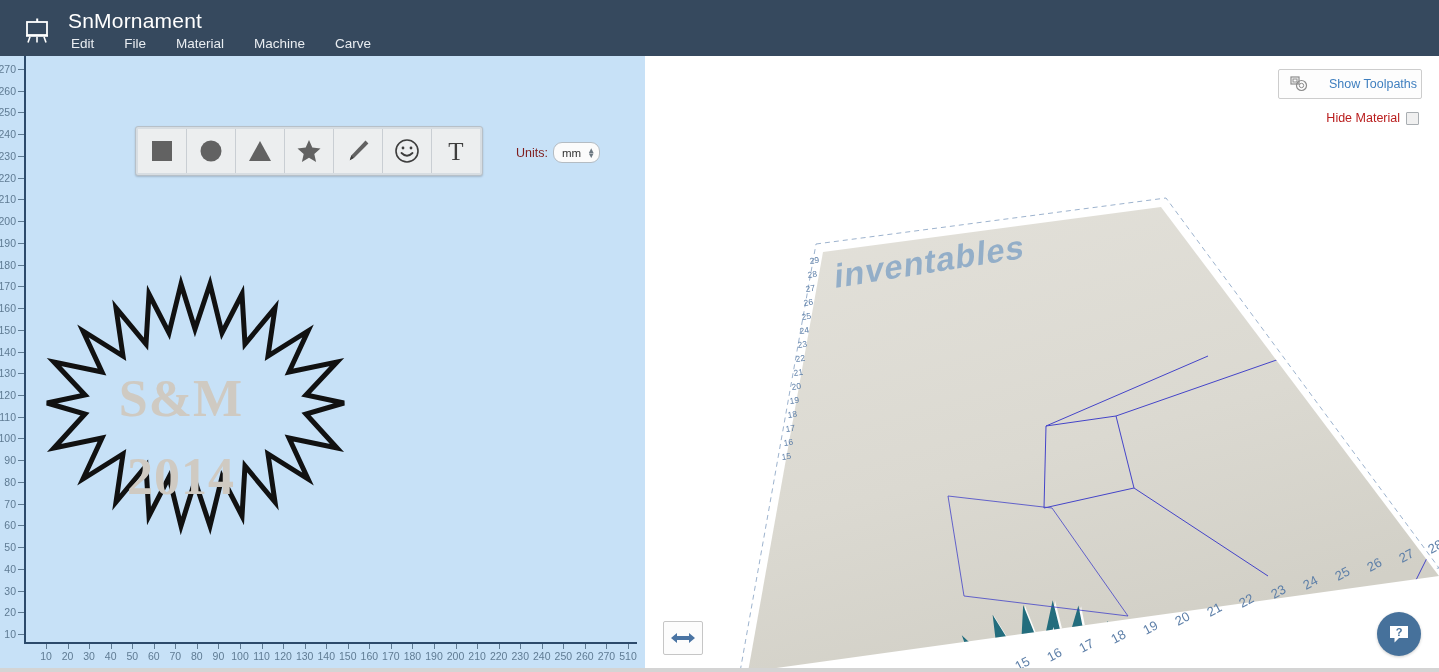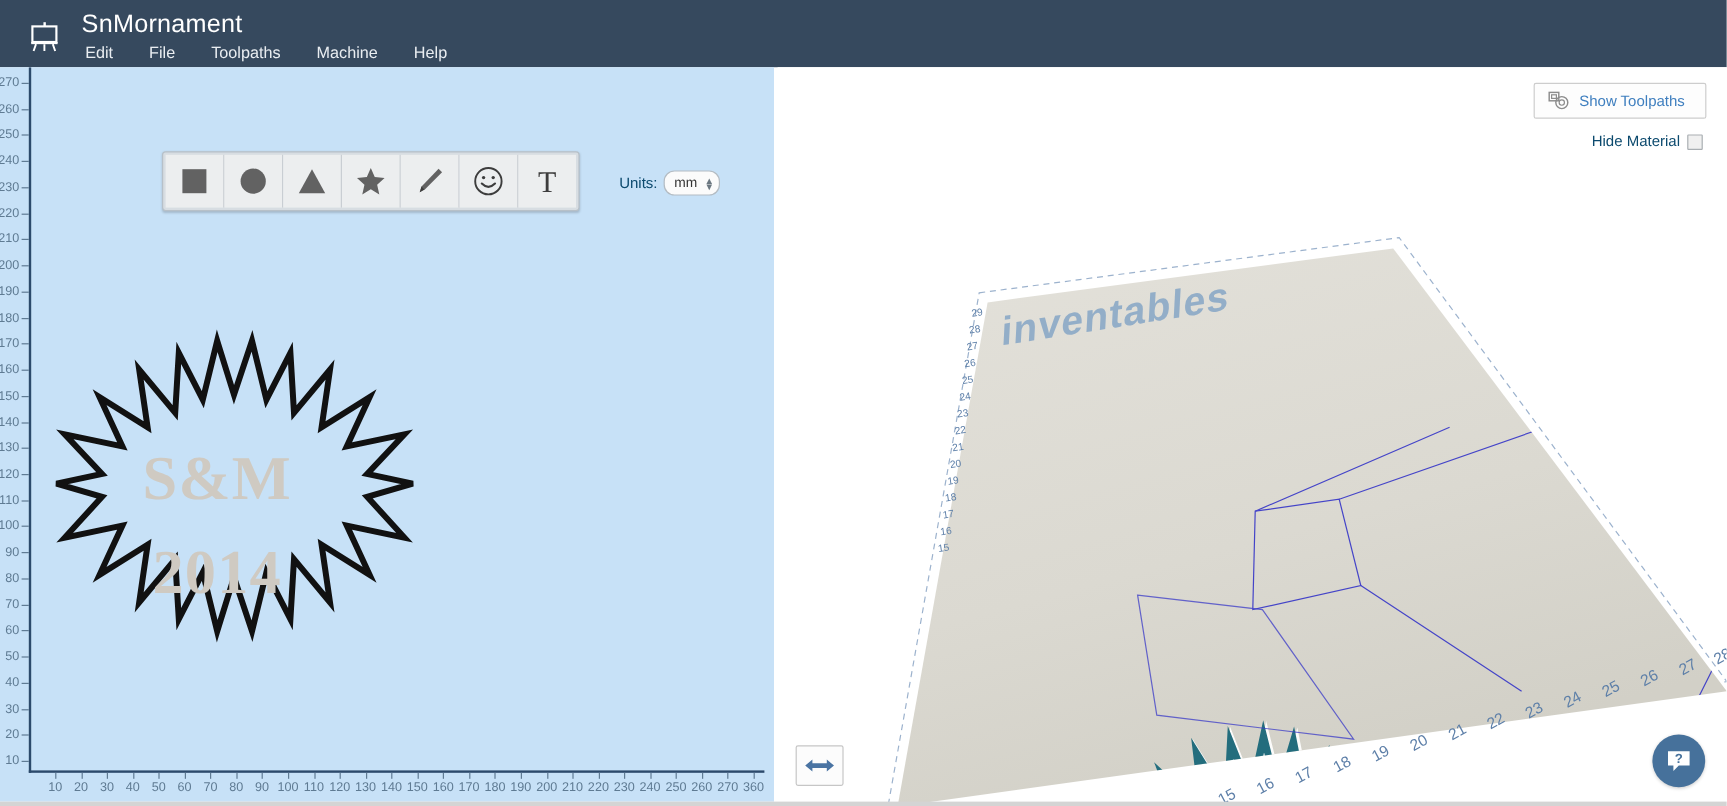--- a/index.html
+++ b/index.html
@@ -96,49 +96,49 @@
     width: 48px; height: 44px; background: #eceeef;
     border-right: 1px solid #c9ced3;
     display: flex; align-items: center; justify-content: center;
     cursor: pointer;
   }
   .tool-btn:last-child { border-right: none; }
   .units-wrap {
     position: absolute; left: 516px; top: 86px;
     display: flex; align-items: center; gap: 5px;
   }
-  .units-label { font-size: 12.5px; color: #0c4a6e; }
+  .units-label { font-size: 12.5px; color: #7f1d1d; }
   .units-select {
     background: #fbfbfb; border: 1px solid #b4bcc3; border-radius: 9px;
     height: 19px; padding: 0 4px 0 8px;
     display: flex; align-items: center; gap: 6px;
     font-size: 11.5px; color: #333; cursor: pointer;
   }
   .stepper { display: flex; flex-direction: column; line-height: 5px; color: #6b7780; font-size: 8px; }
 
   .design-svg { position: absolute; left: 0; top: 0; width: 645px; height: 612px; pointer-events: none; }
 
   
   .preview-pane {
     position: absolute; left: 648px; top: 56px; width: 791px; height: 616px;
     background: #ffffff; overflow: hidden;
   }
   .toolpath-btn {
     position: absolute; right: 17px; top: 13px;
     width: 144px; height: 30px;
     background: #fdfdfd; border: 1px solid #cdcdcd; border-radius: 2px;
-    display: flex; align-items: center; gap: 7px; padding-left: 10px;
+    display: flex; align-items: center; gap: 20px; padding-left: 10px;
     box-sizing: border-box; cursor: pointer;
   }
   .toolpath-label { color: #3f7fbf; font-size: 12.5px; white-space: nowrap; }
   .hide-material-row {
     position: absolute; right: 20px; top: 55px;
     display: flex; align-items: center; gap: 6px;
   }
-  .hide-material-label { font-size: 12.5px; color: #0c4a6e; }
+  .hide-material-label { font-size: 12.5px; color: #b91c1c; }
   .checkbox {
     width: 11px; height: 11px; border: 1px solid #a9aeb2; background: #f0f0f0;
     border-radius: 1px; cursor: pointer;
   }
   .pan-btn {
     position: absolute; left: 15px; bottom: 17px;
     width: 38px; height: 32px; background: #fcfcfc;
     border: 1px solid #c6c6c6; border-radius: 2px;
     display: flex; align-items: center; justify-content: center; cursor: pointer;
   }
@@ -170,23 +170,23 @@
           <rect x="4" y="19" width="22" height="1.8" fill="#ffffff"></rect>
           <path d="M8 20.8 L6 26.5 M22 20.8 L24 26.5 M15 20.8 L15 26.5" stroke="#ffffff" stroke-width="1.6" fill="none"></path>
         </svg>
       </div>
 
       <div class="app-title">SnMornament</div>
 
       <div class="menu">
         <div class="menu-item">Edit</div>
         <div class="menu-item">File</div>
-        <div class="menu-item">Toolpaths</div>
+        <div class="menu-item">Material</div>
         <div class="menu-item">Machine</div>
-        <div class="menu-item">Help</div>
+        <div class="menu-item">Carve</div>
       </div>
 
 
     </div>
   </div>
 
   <div class="design-pane">
 
     <div class="canvas-area"></div>
 
@@ -307,21 +307,21 @@
         <div class="rh-label" style="left: 496.222px;">230</div>
         <div class="rh-tick" style="left: 496.222px;"></div>
         <div class="rh-label" style="left: 517.778px;">240</div>
         <div class="rh-tick" style="left: 517.778px;"></div>
         <div class="rh-label" style="left: 539.333px;">250</div>
         <div class="rh-tick" style="left: 539.333px;"></div>
         <div class="rh-label" style="left: 560.889px;">260</div>
         <div class="rh-tick" style="left: 560.889px;"></div>
         <div class="rh-label" style="left: 582.444px;">270</div>
         <div class="rh-tick" style="left: 582.444px;"></div>
-        <div class="rh-label" style="left: 604px;">360</div>
+        <div class="rh-label" style="left: 604px;">510</div>
         <div class="rh-tick" style="left: 604px;"></div>
       </div>
 
     <div class="shape-toolbar">
       <div class="tool-btn">
         <svg width="26" height="26" viewBox="0 0 26 26">
           <rect x="3" y="3" width="20" height="20" fill="#626262"></rect>
         </svg>
       </div>
       <div class="tool-btn">

